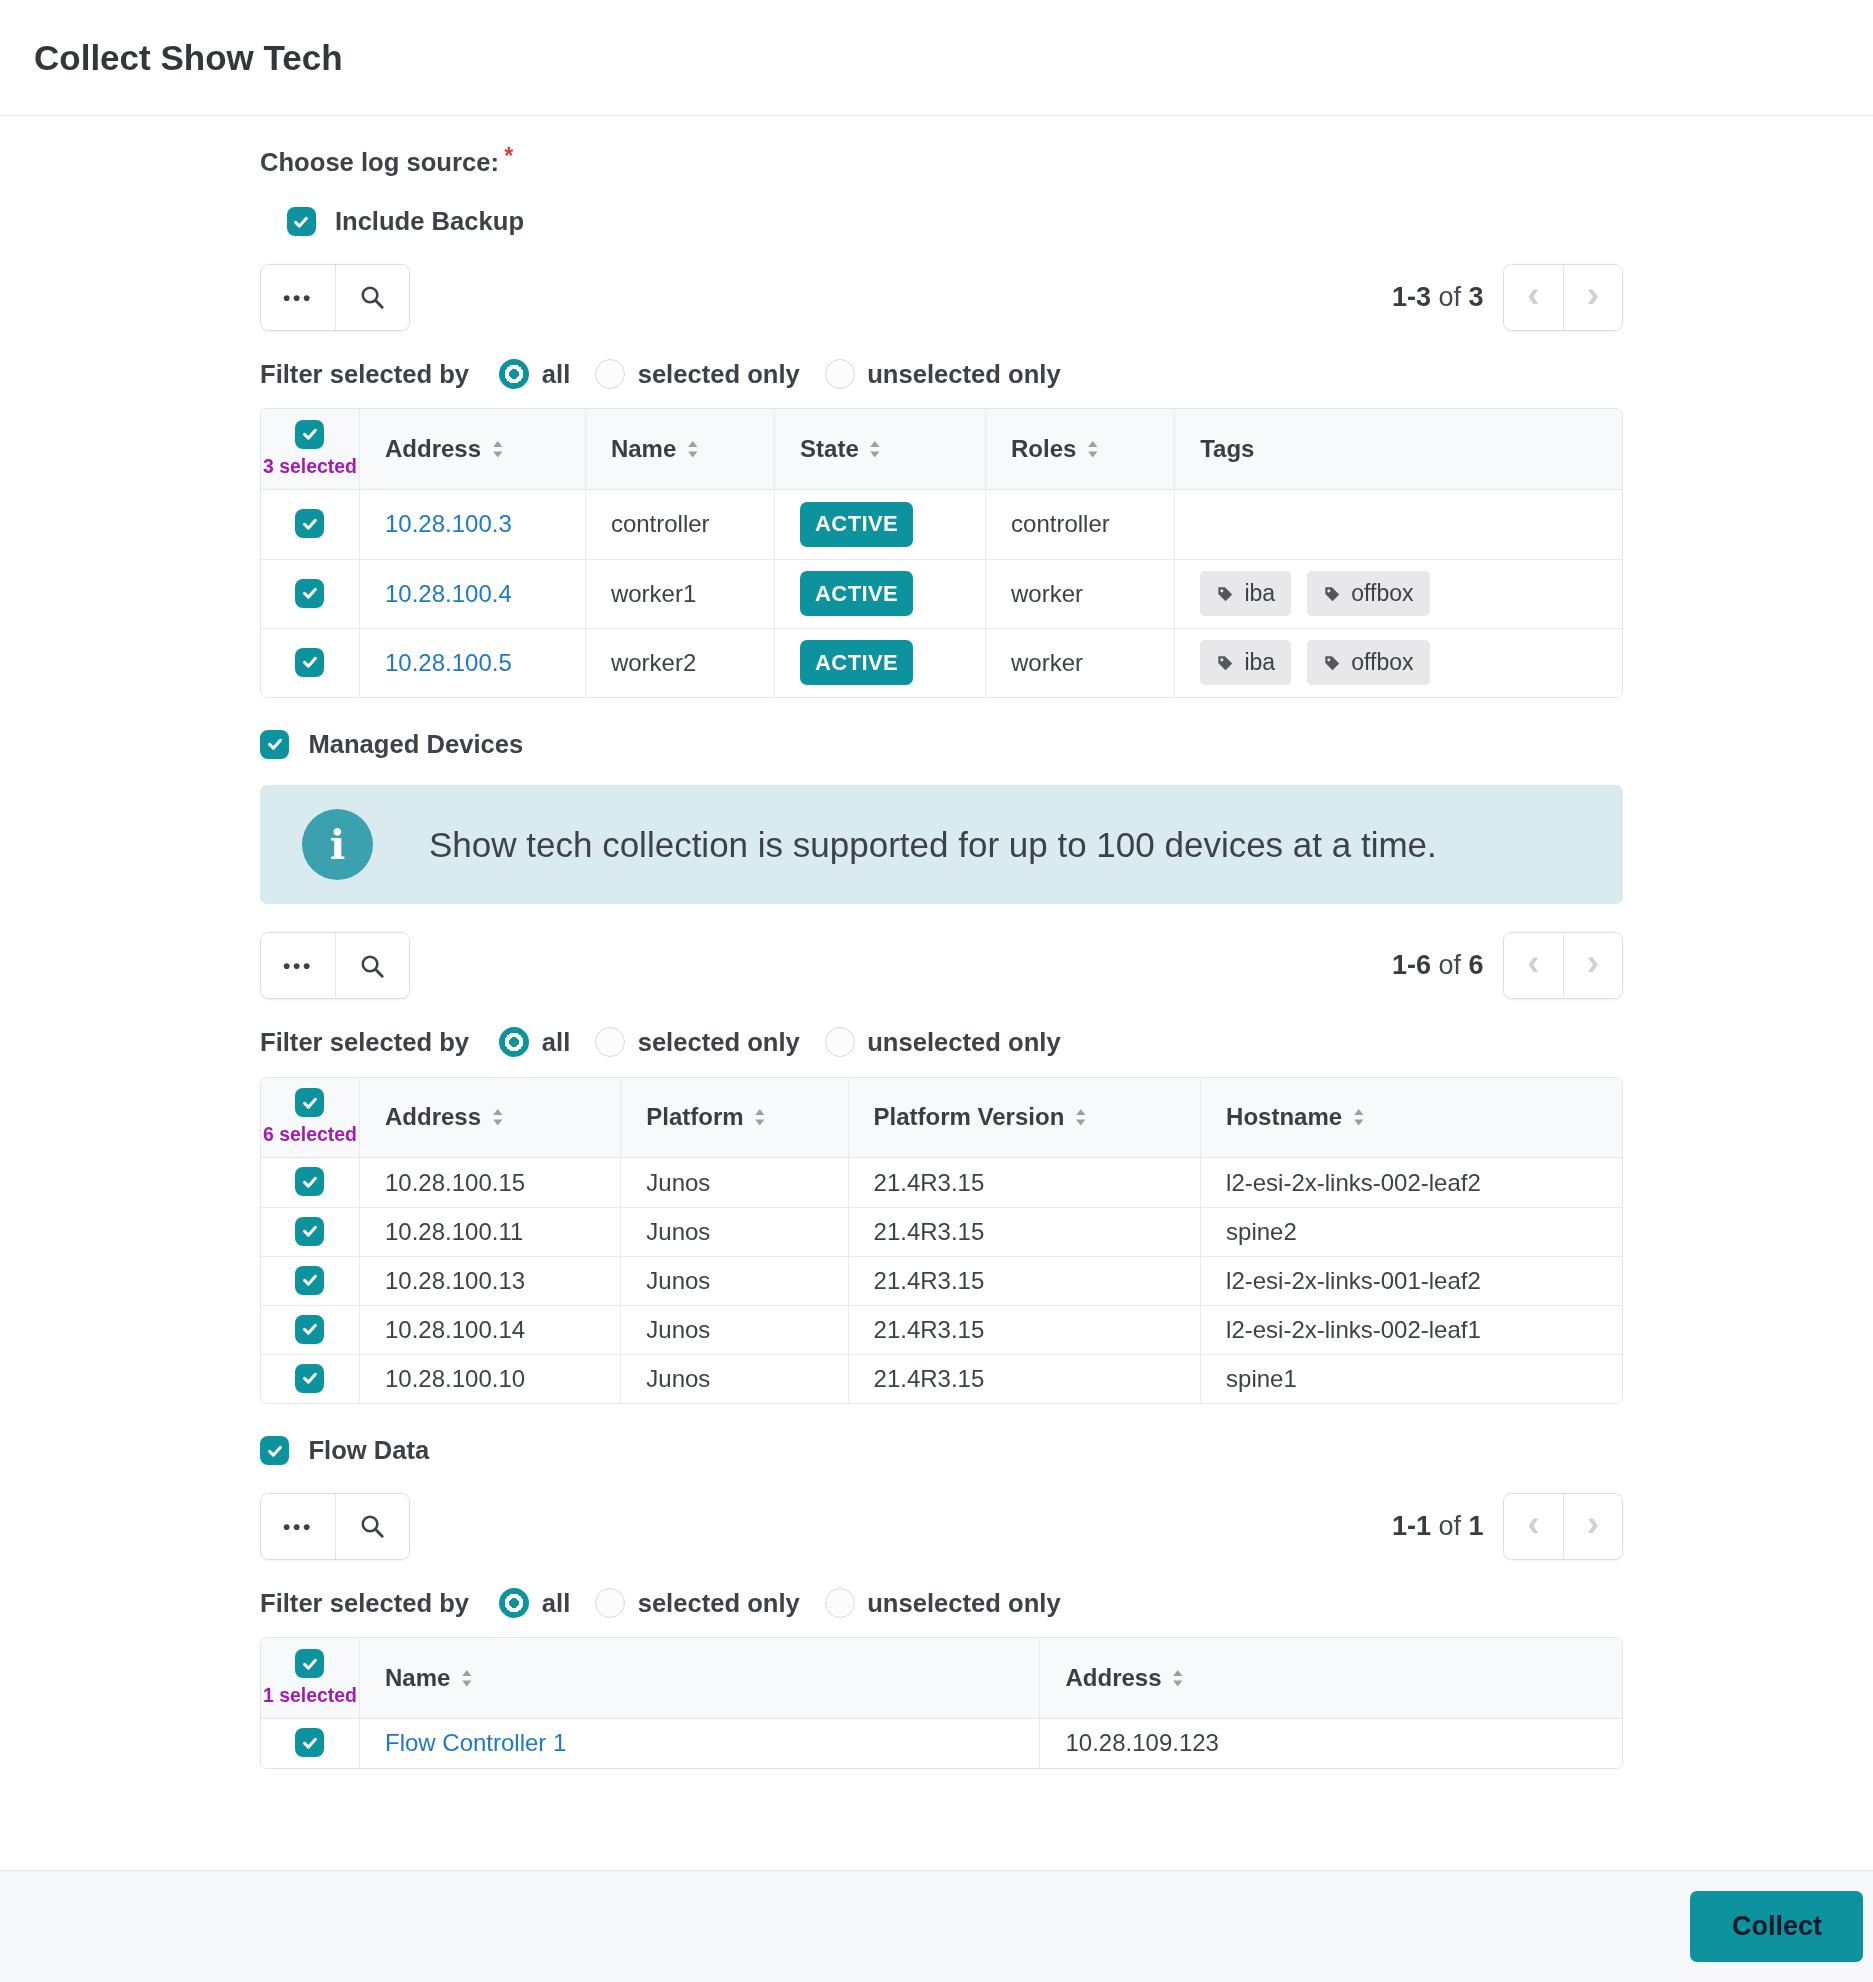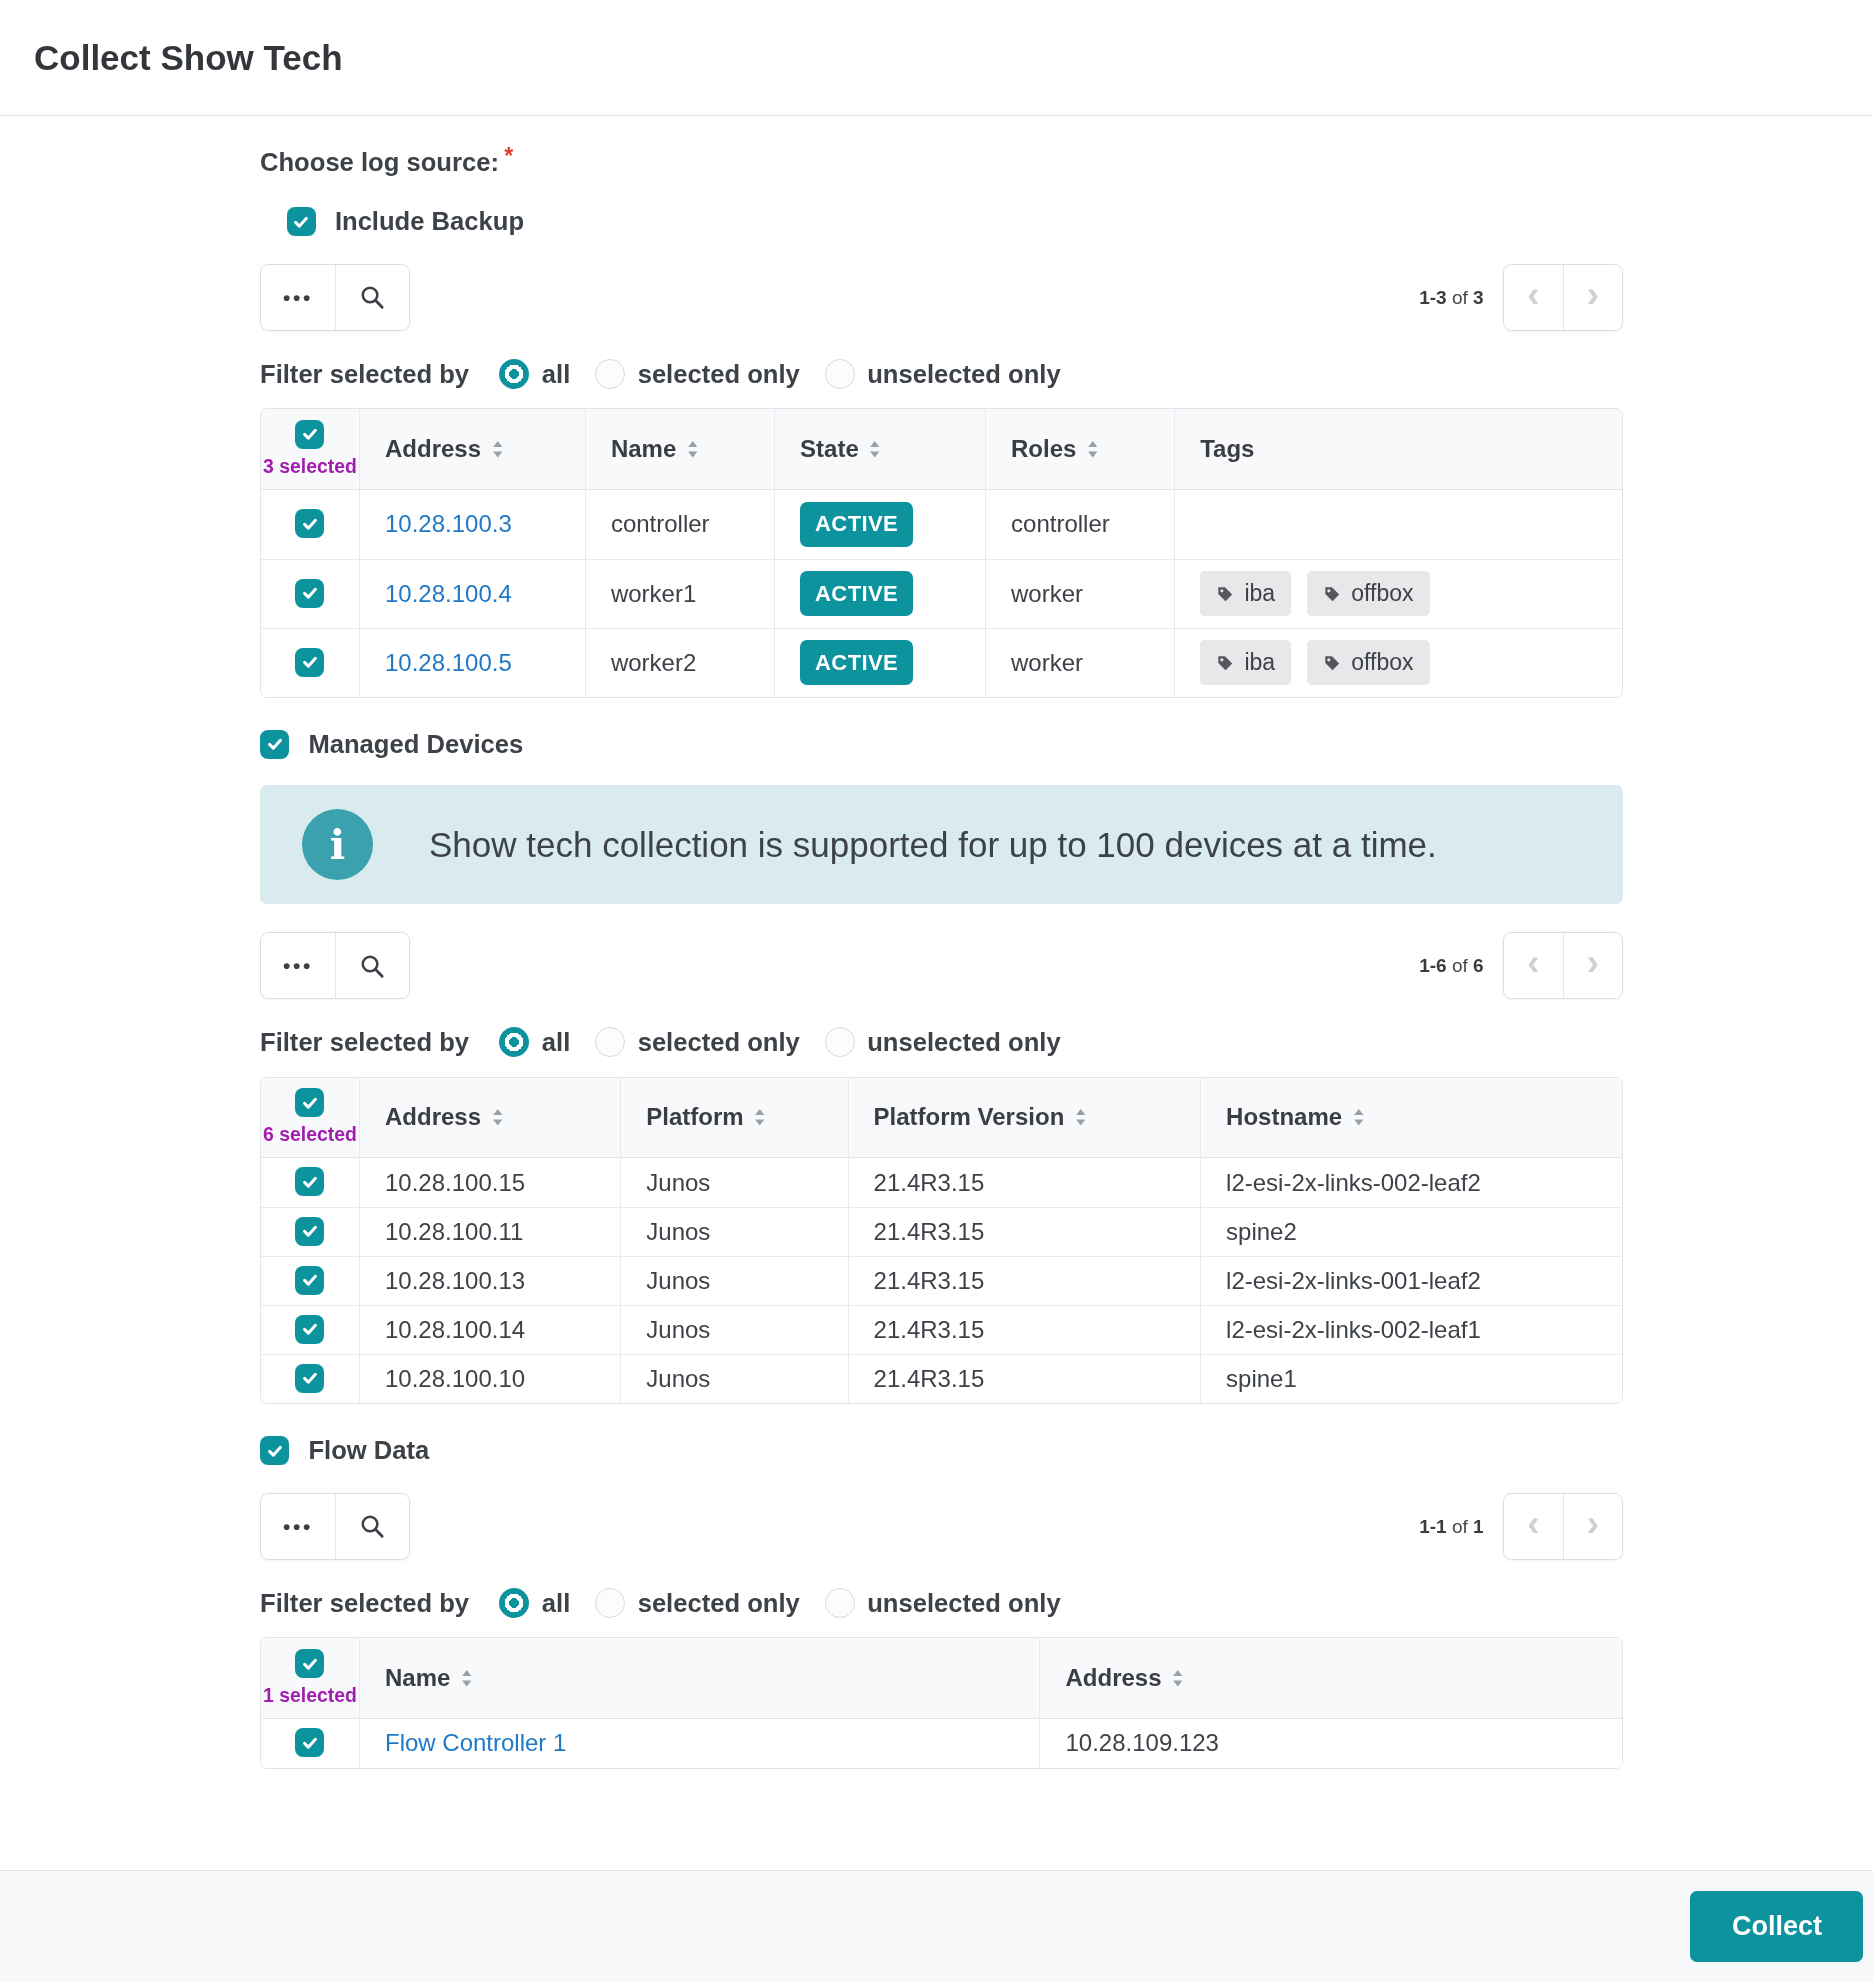--- a/index.html
+++ b/index.html
@@ -36,21 +36,21 @@
   .cb svg{width:20px;height:20px;}
   
   .bar{margin-top:28px;display:flex;justify-content:space-between;align-items:center;}
   .btn-group{display:inline-flex;background:#fff;border:0.9px solid #d9dde3;border-radius:8.8px;
     box-shadow:0 0.9px 2.6px rgba(40,50,60,.06);overflow:hidden;}
   .btn-group .tb-btn{width:74px;height:65px;border:none;background:#fff;display:flex;
     align-items:center;justify-content:center;cursor:pointer;}
   .btn-group .tb-btn + .tb-btn{border-left:0.9px solid #e4e6ea;}
   .dots{font-size:21px;font-weight:bold;letter-spacing:2.6px;color:#3d4248;line-height:1;}
   .pag{display:flex;align-items:center;gap:19.4px;}
-  .pag-text{font-size:19px;color:#44484e;}
+  .pag-text{font-size:27px;color:#44484e;}
   .pag-text .b{font-weight:bold;color:#393d42;}
   .pag-group .tb-btn{width:59px;}
   .chev{font-size:37px;color:#ccd0d7;line-height:1;font-weight:bold;transform:translateY(-2.6px);}
   
   .filter-row{margin-top:28px;display:flex;align-items:center;gap:25px;}
   .filter-label{font-size:25.6px;font-weight:bold;margin-right:5.3px;}
   .radio-opt{display:flex;align-items:center;gap:12.4px;}
   .radio{width:30px;height:30px;border-radius:50%;background:#fcfcfd;border:1.8px solid #d6dade;flex:0 0 auto;}
   .radio.on{border:none;background:radial-gradient(circle,var(--accent) 0 4.9px,#fff 4.9px 9.3px,var(--accent) 9.3px);}
   .radio-text{font-size:25.6px;font-weight:bold;}
@@ -80,21 +80,21 @@
   .banner{margin-top:26.5px;height:119px;background:var(--banner_bg);border-radius:7px;
     display:flex;align-items:center;padding-left:42px;gap:56px;}
   .info-circle{width:71px;height:71px;border-radius:50%;background:var(--banner_icon);
     color:#fff;display:flex;align-items:center;justify-content:center;
     font-family:"DejaVu Serif",serif;font-weight:bold;font-size:41px;flex:0 0 auto;}
   .banner-text{font-size:35px;}
   
   .footer{position:absolute;left:0;bottom:0;width:1874px;height:112px;background:#f7f8f9;
     border-top:1.8px solid #e2e3e8;display:flex;align-items:center;justify-content:flex-end;
     padding-right:10.6px;}
-  .collect-btn{width:173px;height:71px;background:var(--accent);color:#ffffff;border:none;
+  .collect-btn{width:173px;height:71px;background:var(--accent);color:#0f172a;border:none;
     border-radius:7px;font-family:"Liberation Sans",sans-serif;font-size:27px;font-weight:bold;cursor:pointer;}
 </style>
 </head>
 <body>
 
 <div class="page-header">
   <div class="page-title">Collect Show Tech</div>
 </div>
 
 <div class="content">

